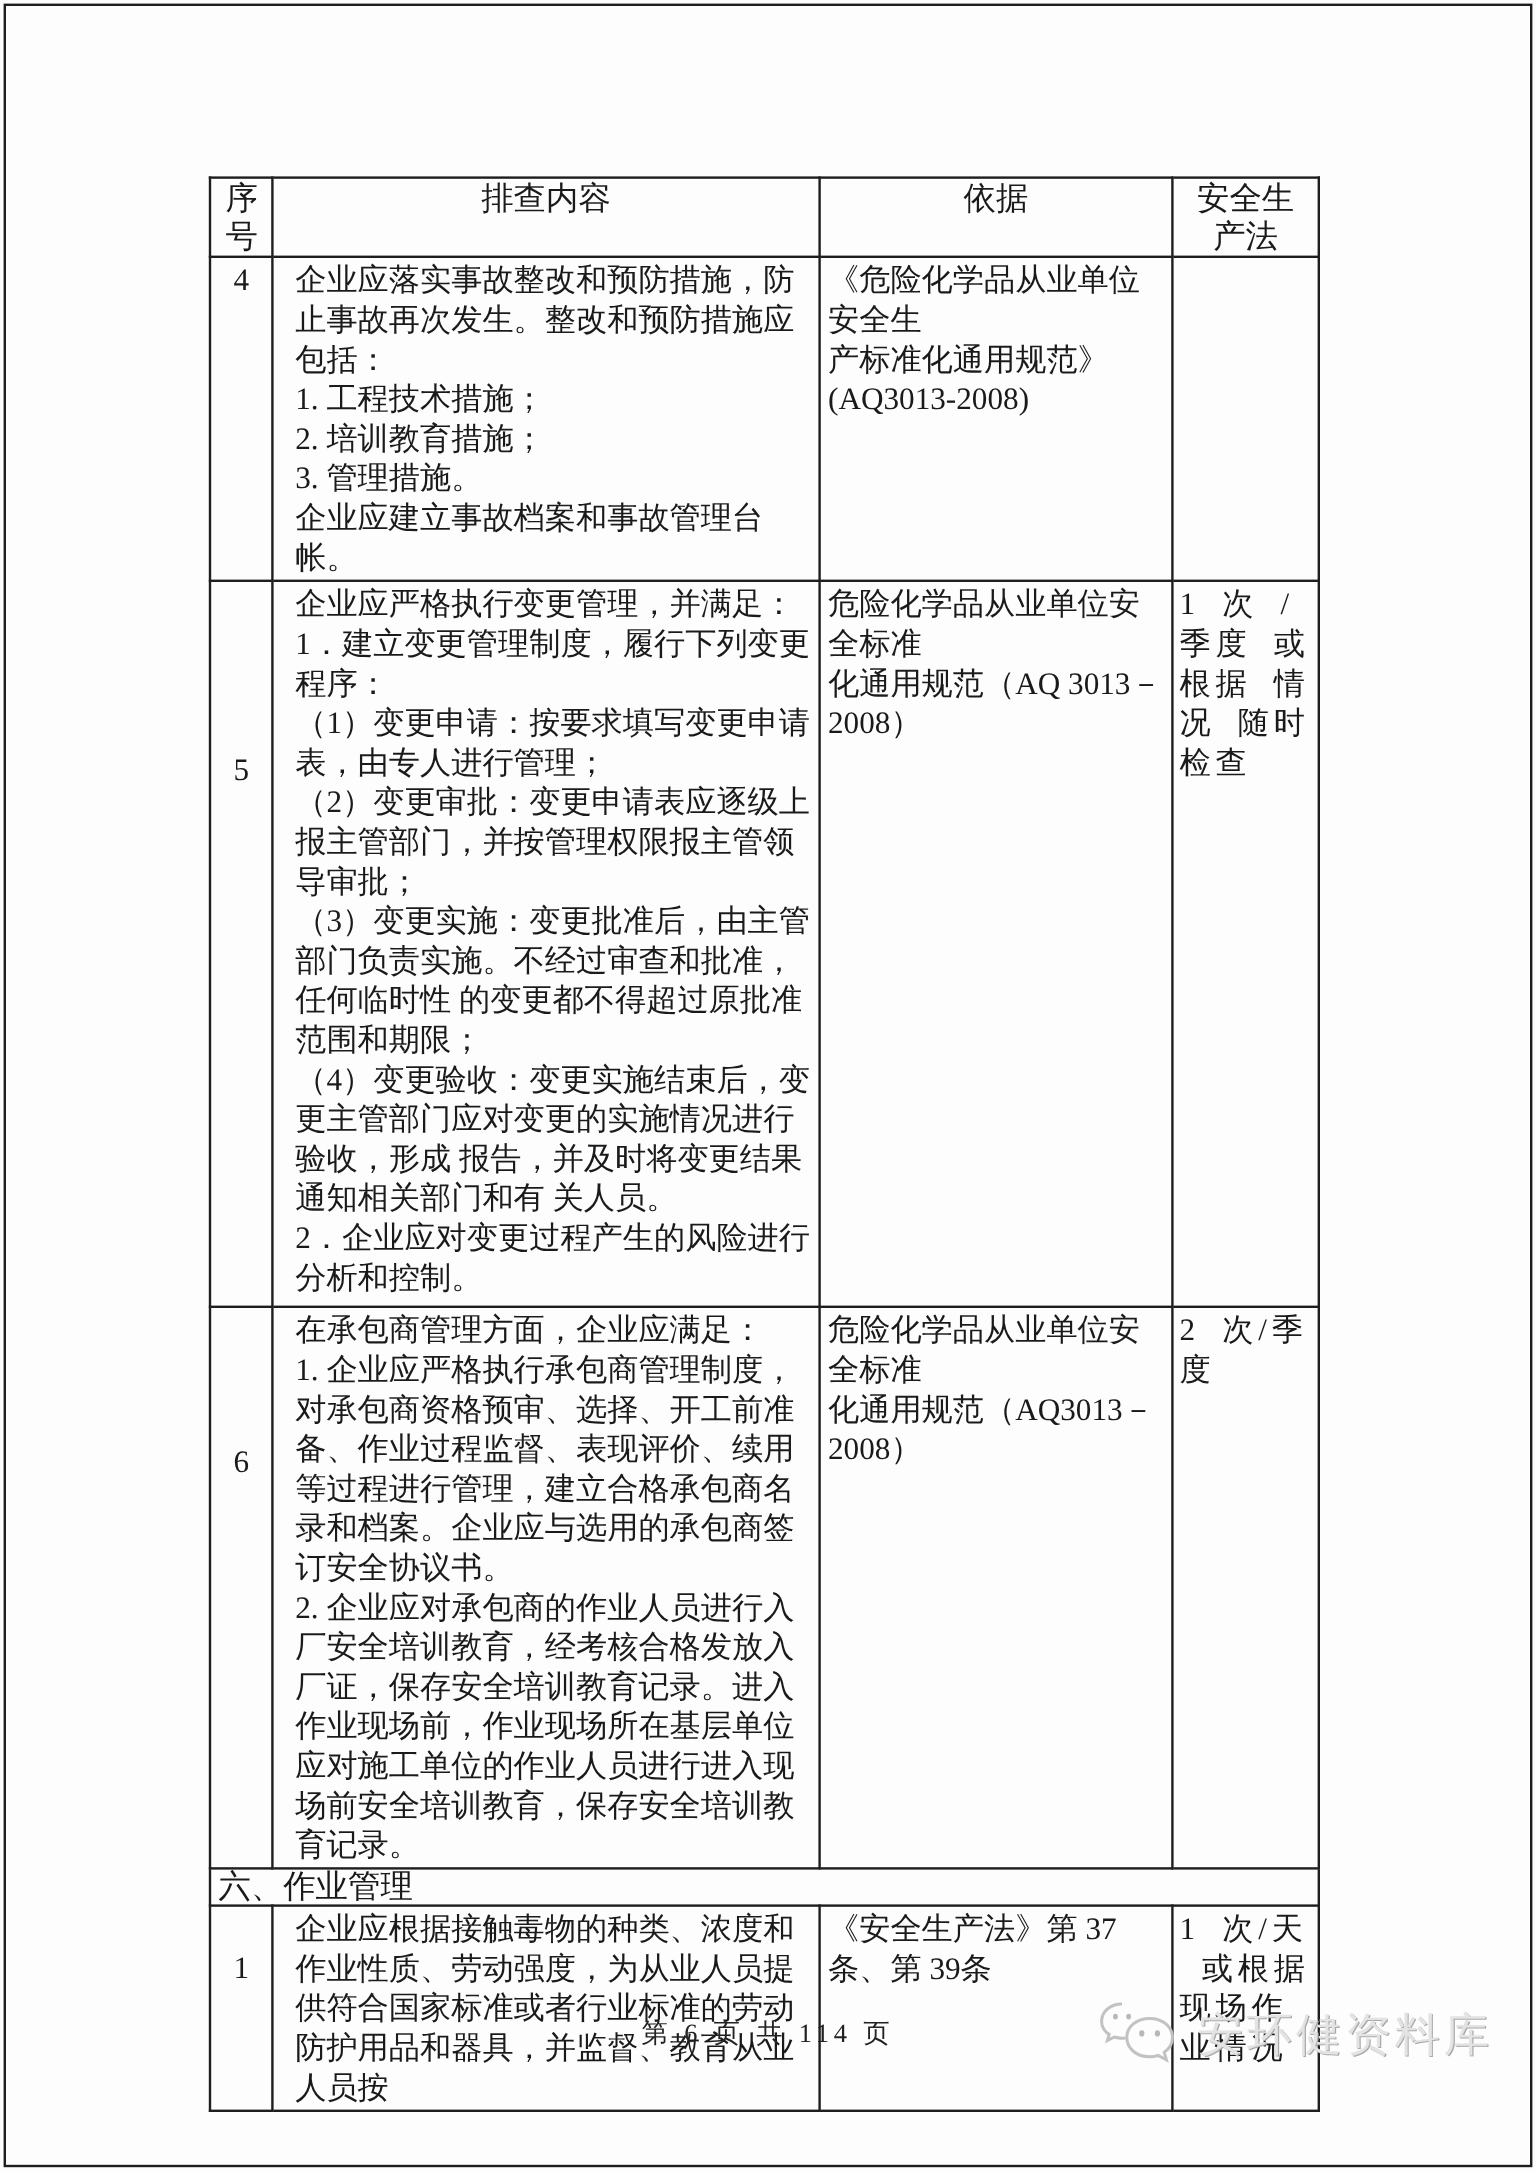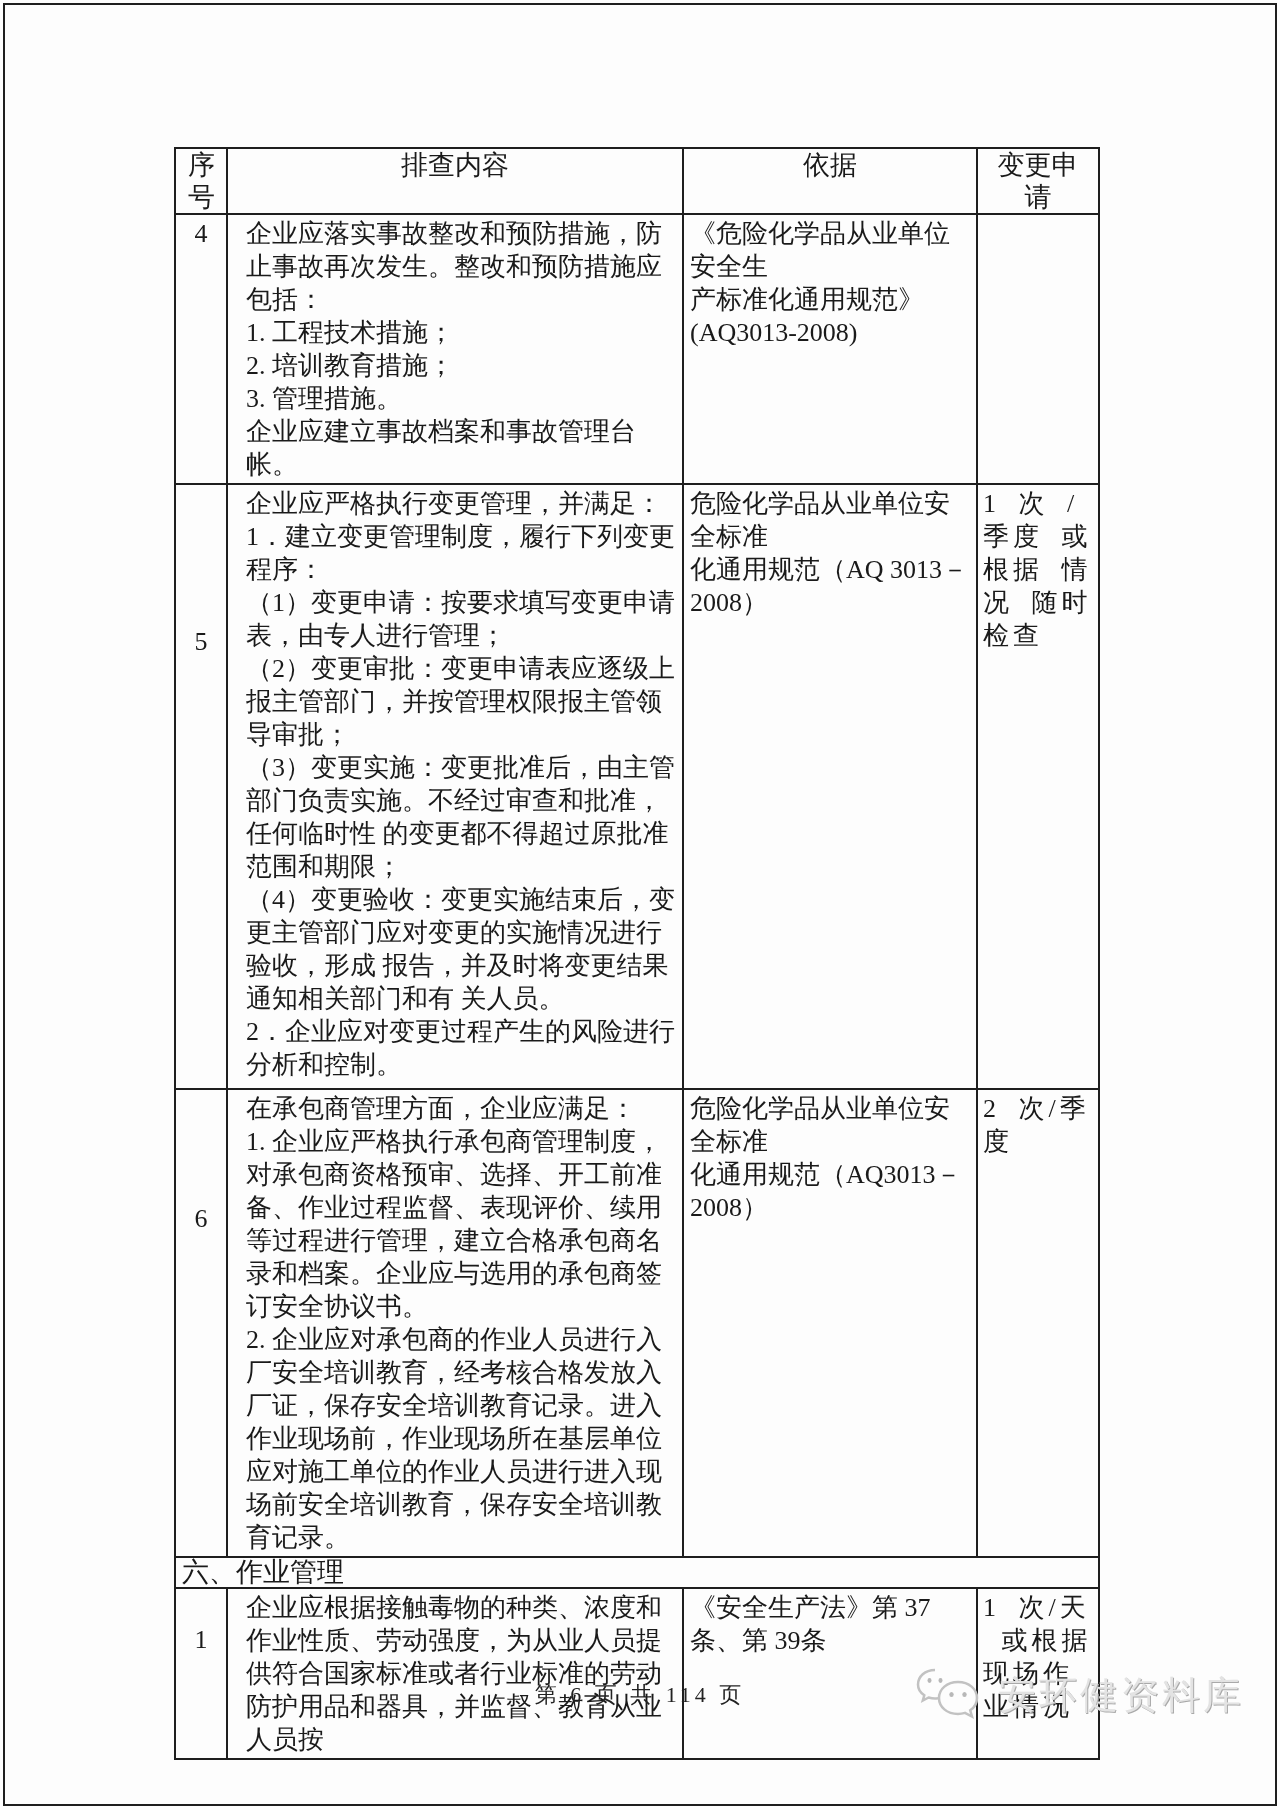--- a/index.html
+++ b/index.html
@@ -98,21 +98,21 @@
       <col style="width:52px">
       <col style="width:456px">
       <col style="width:294px">
       <col style="width:122px">
     </colgroup>
     <thead>
       <tr>
         <th class="hdr">序号</th>
         <th class="hdr">排查内容</th>
         <th class="hdr">依据</th>
-        <th class="hdr">变更申请</th>
+        <th class="hdr">安全生产法</th>
       </tr>
     </thead>
     <tbody>
       <tr class="row-4">
         <td class="no-cell">4</td>
         <td class="content-cell">企业应落实事故整改和预防措施，防止事故再次发生。整改和预防措施应包括：
 1. 工程技术措施；
 2. 培训教育措施；
 3. 管理措施。
 企业应建立事故档案和事故管理台帐。</td>

